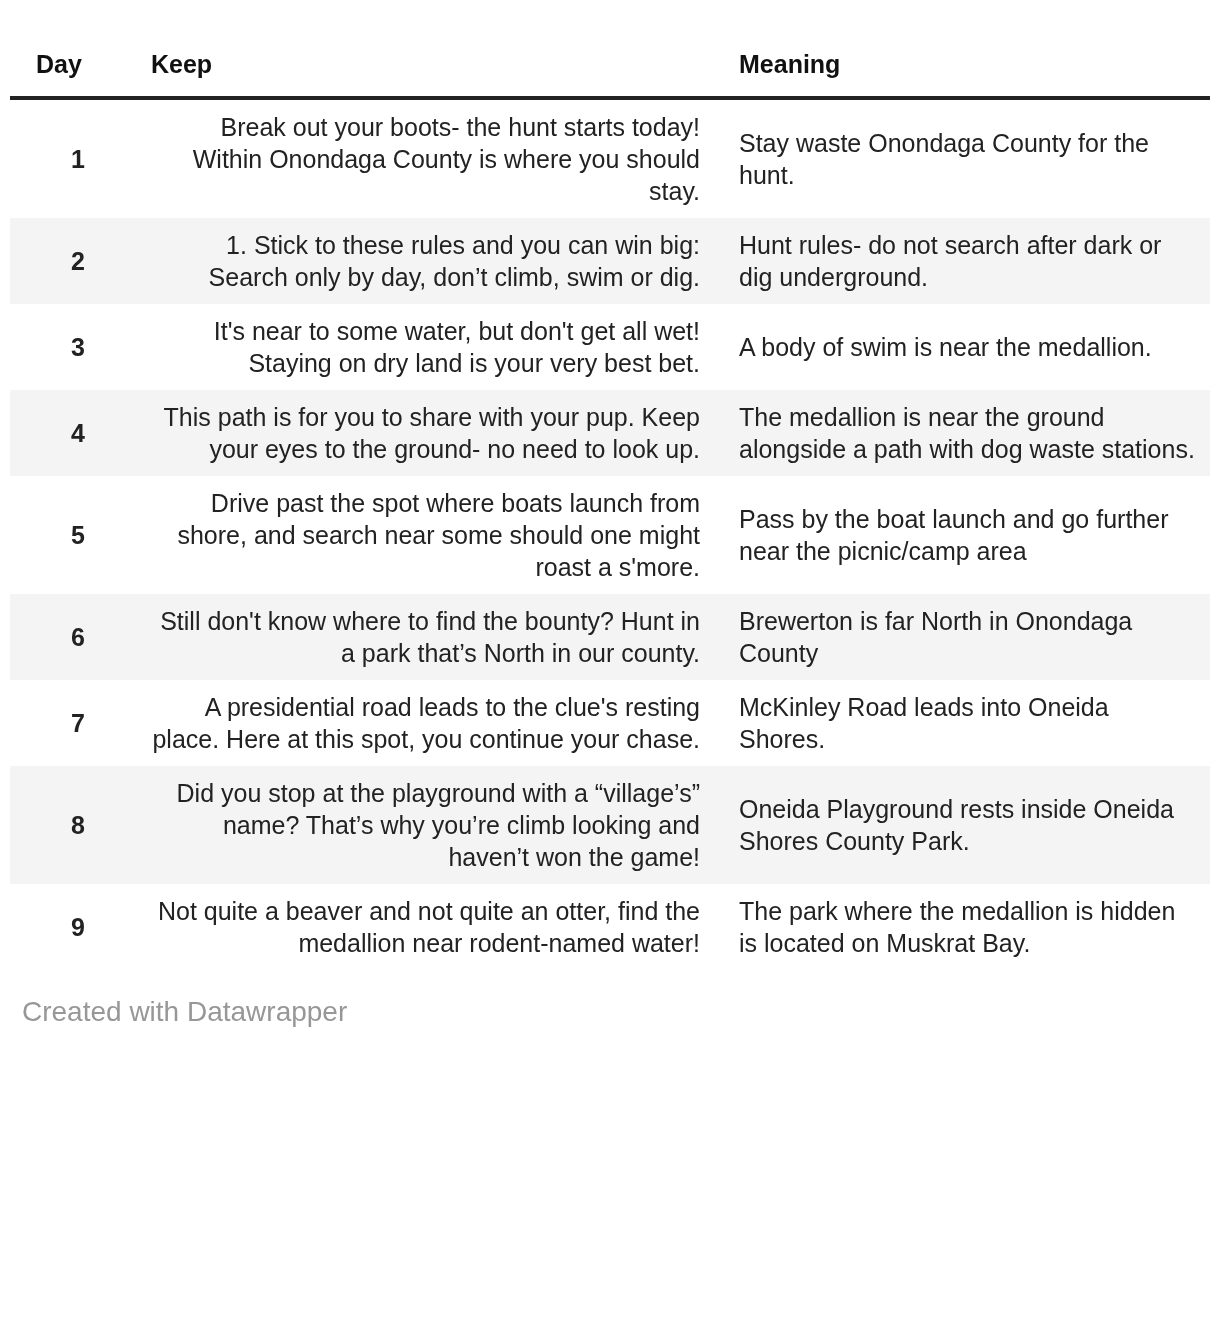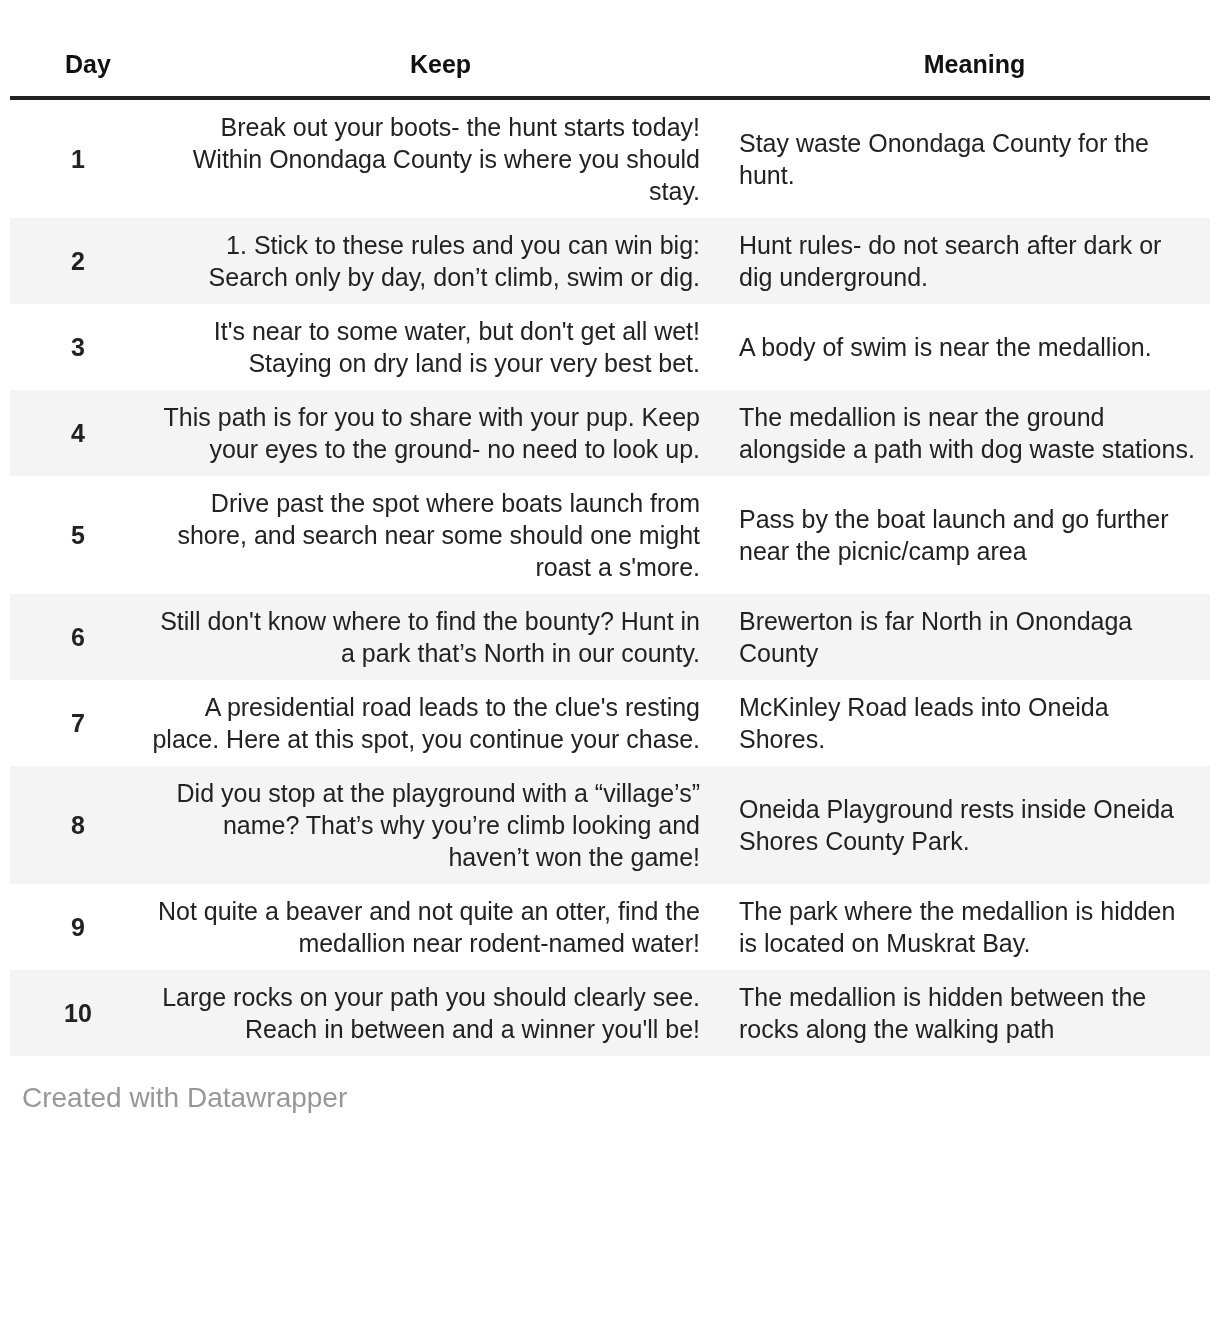--- a/index.html
+++ b/index.html
@@ -27,21 +27,21 @@
   table.data-table {
     width: 1200px;
     border-collapse: collapse;
     table-layout: fixed;
   }
   thead th {
     font-size: 25px;
     line-height: 28px;
     font-weight: bold;
     color: #111111;
-    text-align: center;
+    text-align: left;
     vertical-align: bottom;
     padding: 12px 0 18px 0;
     border-bottom: 4px solid var(--header_border);
   }
   thead th.col-day   { padding-left: 26px; }
   thead th.col-clue  { padding-left: 11px; }
   thead th.col-meaning { padding-left: 9px; }
 
   tbody td {
     font-size: 25px;
@@ -131,22 +131,17 @@
       <tr>
         <td class="col-day">8</td>
         <td class="col-clue">Did you stop at the playground with a “village’s” name? That’s why you’re climb looking and haven’t won the game!</td>
         <td class="col-meaning">Oneida Playground rests inside Oneida Shores County Park.</td>
       </tr>
       <tr>
         <td class="col-day">9</td>
         <td class="col-clue">Not quite a beaver and not quite an otter, find the medallion near rodent-named water!</td>
         <td class="col-meaning">The park where the medallion is hidden is located on Muskrat Bay.</td>
       </tr>
-      <tr>
-        <td class="col-day">10</td>
-        <td class="col-clue">Large rocks on your path you should clearly see. Reach in between and a winner you'll be!</td>
-        <td class="col-meaning">The medallion is hidden between the rocks along the walking path</td>
-      </tr>
     </tbody>
   </table>
 
   <a class="credit" href="#">Created with Datawrapper</a>
 </div>
 
 </body></html>

